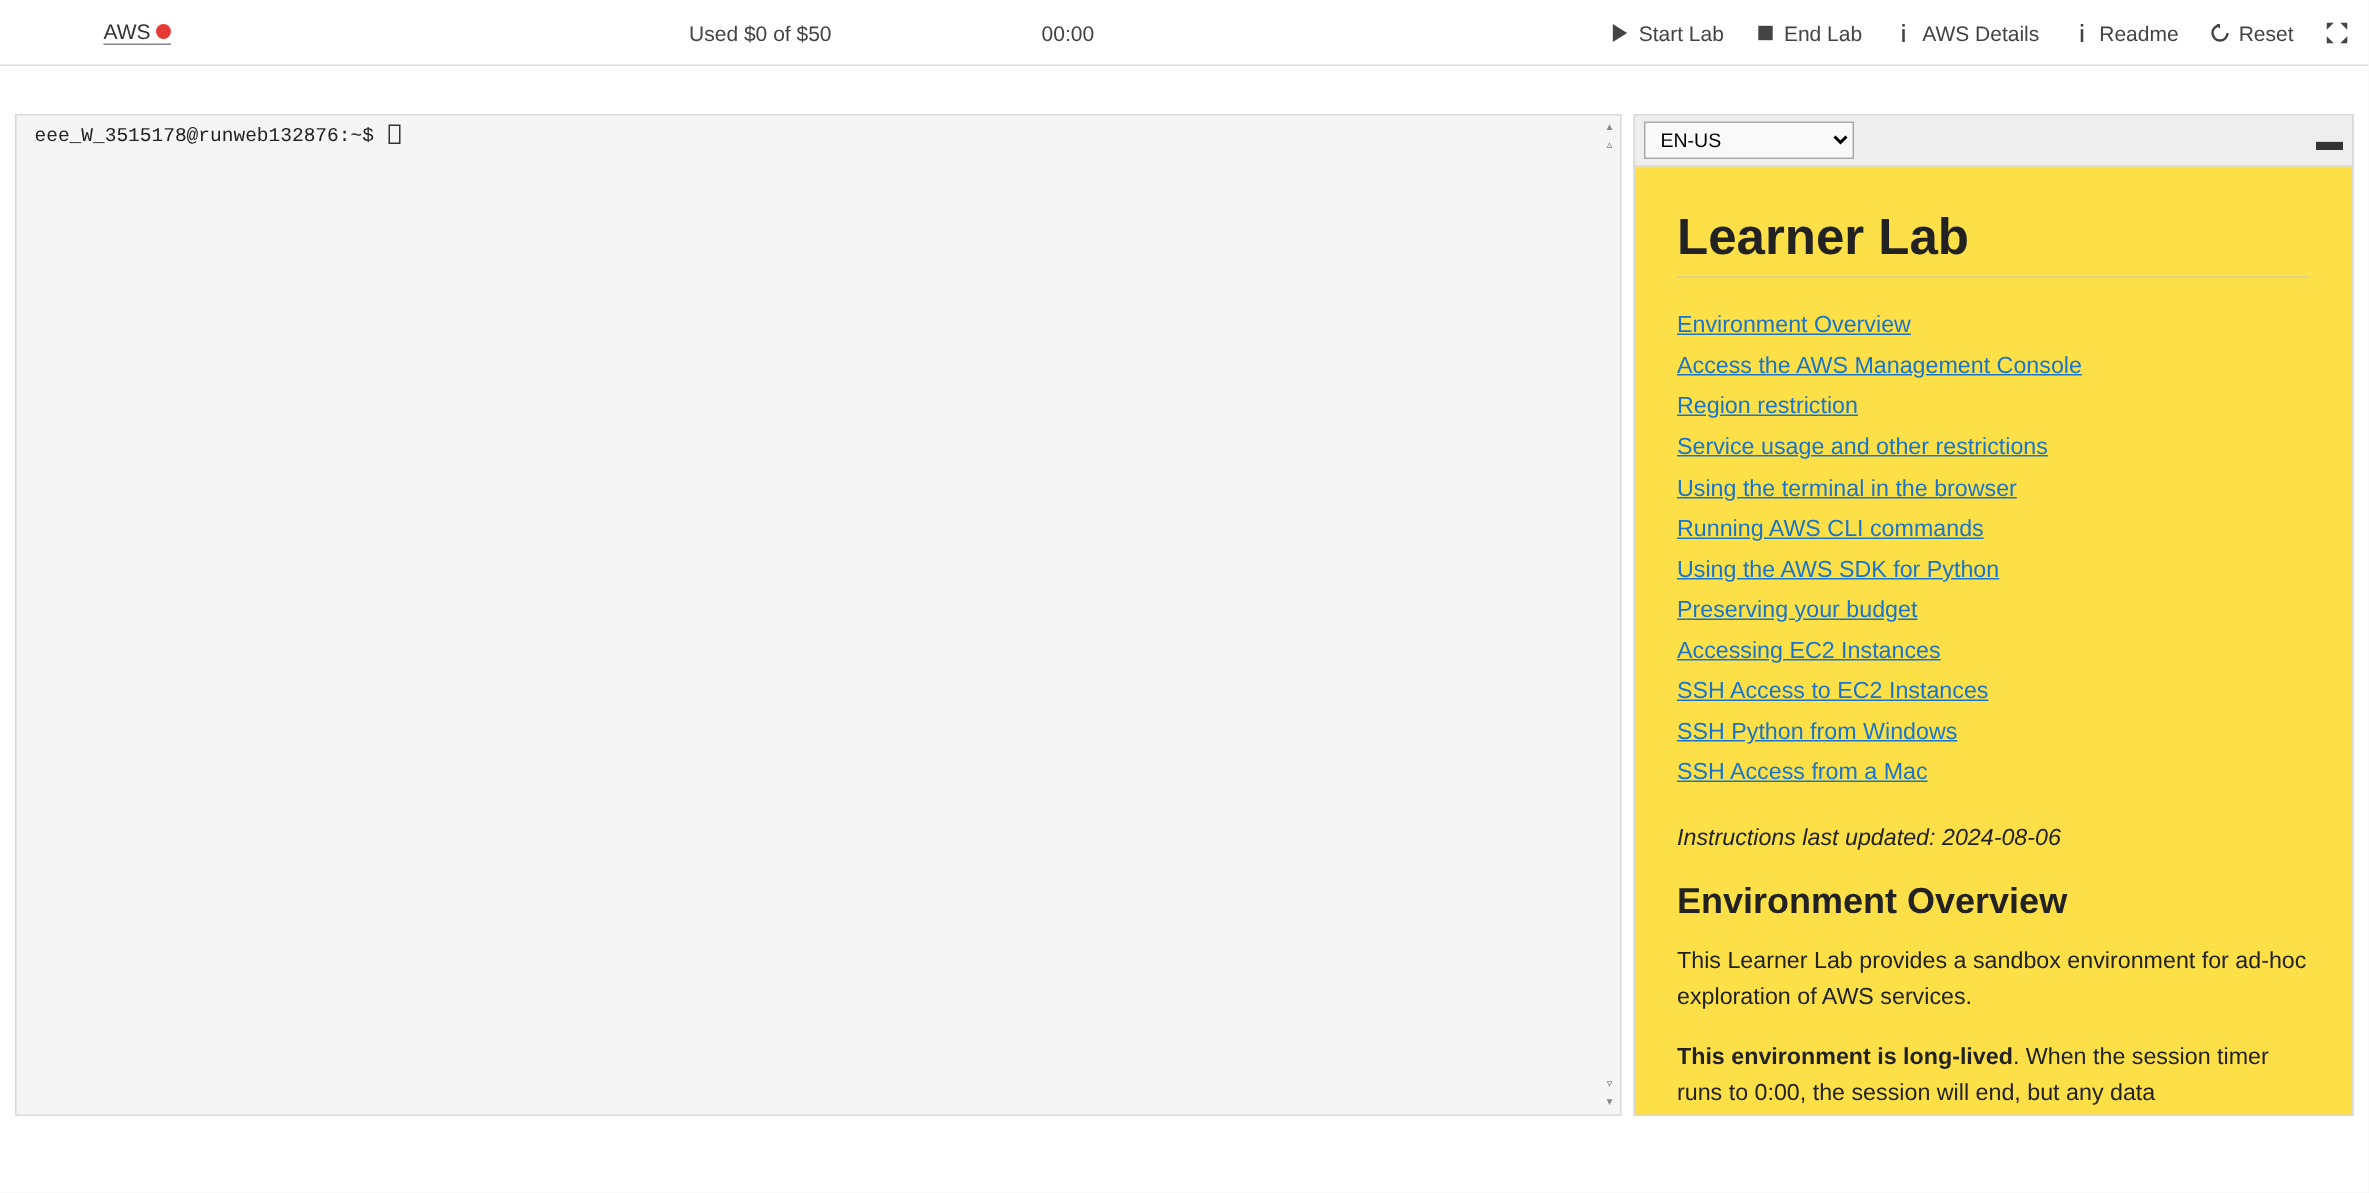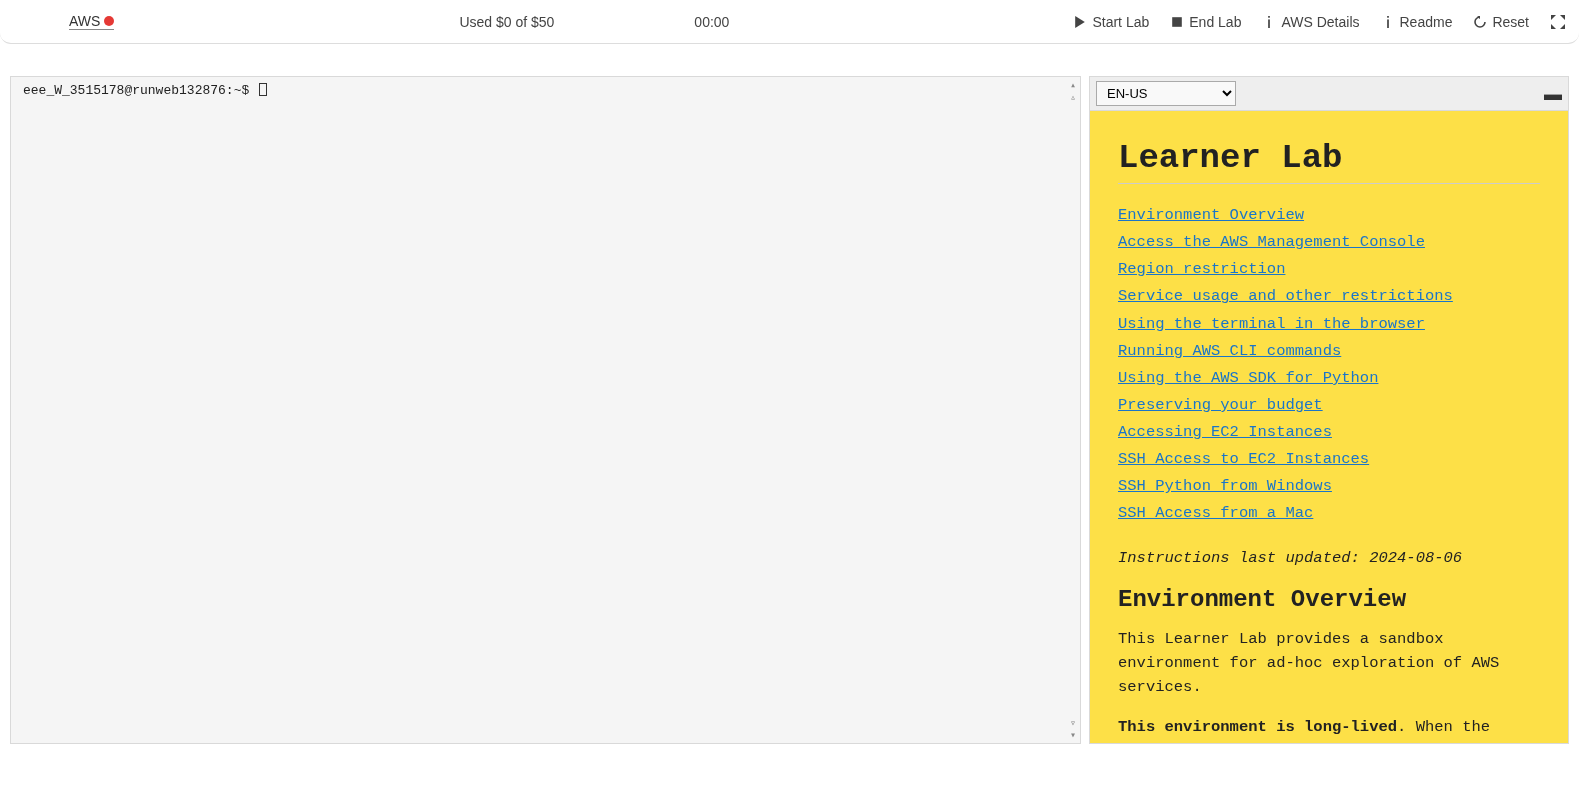--- a/index.html
+++ b/index.html
@@ -10,21 +10,20 @@
   color: #333;
   width: 1579px;
 }
 .topbar {
   height: 44px;
   border-bottom: 1px solid #ddd;
   display: flex;
   align-items: center;
   padding: 0 14px;
   gap: 10px;
-  border-radius: 11px;
 }
 .topbar-left {
   display: flex;
   align-items: center;
   padding-left: 55px;
 }
 .aws-link {
   color: #333;
   text-decoration: none;
   border-bottom: 1px solid #888;
@@ -138,21 +137,21 @@
   font-weight: bold;
   font-size: 18px;
   cursor: pointer;
   color: #333;
   line-height: 10px;
 }
 .doc-body {
   flex: 1;
   overflow-y: auto;
   padding: 28px 28px 10px 28px;
-  font-family: Liberation Mono, monospace;
+  font-family: Liberation Sans, sans-serif;
 }
 .doc-body::-webkit-scrollbar { width: 14px; }
 .doc-body::-webkit-scrollbar-thumb { background: #c0c0c0; border-radius: 2px; }
 .doc-body::-webkit-scrollbar-track { background: #f0f0f0; }
 .doc-body h1 {
   font-size: 34px;
   font-weight: 700;
   color: #222;
   margin-bottom: 6px;
 }

